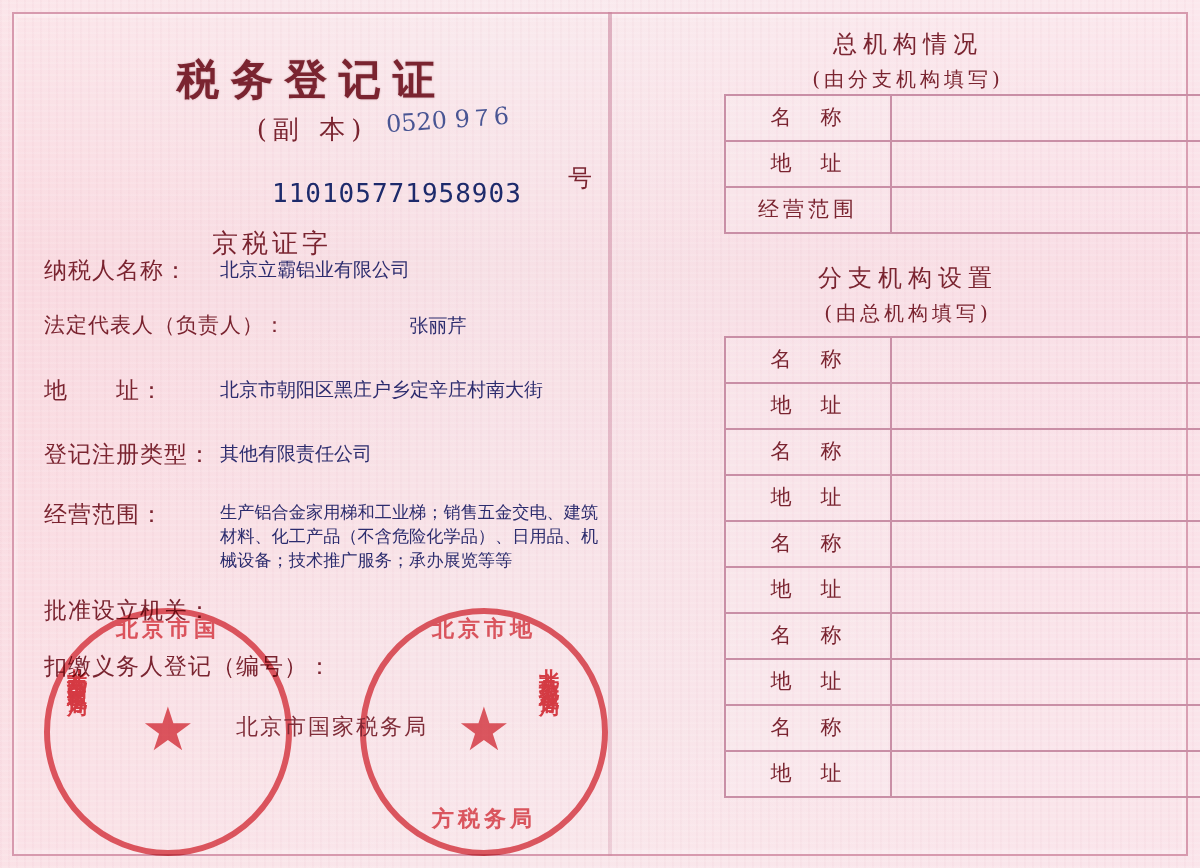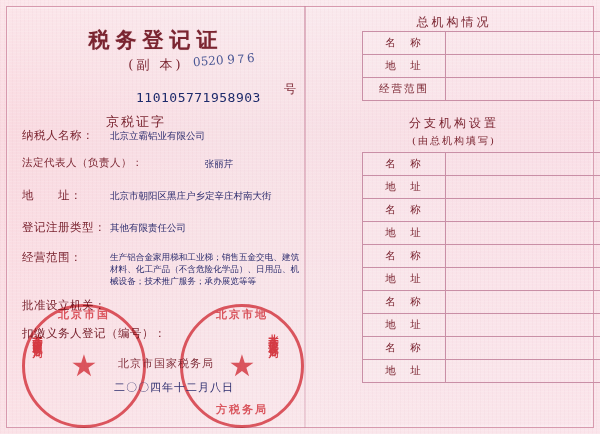--- a/index.html
+++ b/index.html
@@ -363,26 +363,26 @@
     <div class="seal-side-label" id="seal-national-side">北京市国家税务局</div>
 
     <div class="seal" id="seal-local">
       <div class="seal-text-top">北京市地</div>
       <div class="seal-star">★</div>
       <div class="seal-text-bottom">方税务局</div>
     </div>
     <div class="seal-side-label" id="seal-local-side">北京市地方税务局</div>
 
     <div id="issue-authority">北京市国家税务局</div>
-    <div id="issue-date">二〇〇四年十二月八日</div>
   </div>
 
   <div id="right-page">
     <div id="top-section">
       <div class="panel-title">总机构情况</div>
+      <div class="panel-sub">(由分支机构填写)</div>
       <table class="grid" id="head-office-table">
         <tbody>
             <tr>
           <td class="cell-label">名　称</td>
           <td class="cell-value"></td>
         </tr>
         <tr>
           <td class="cell-label">地　址</td>
           <td class="cell-value"></td>
         </tr>

